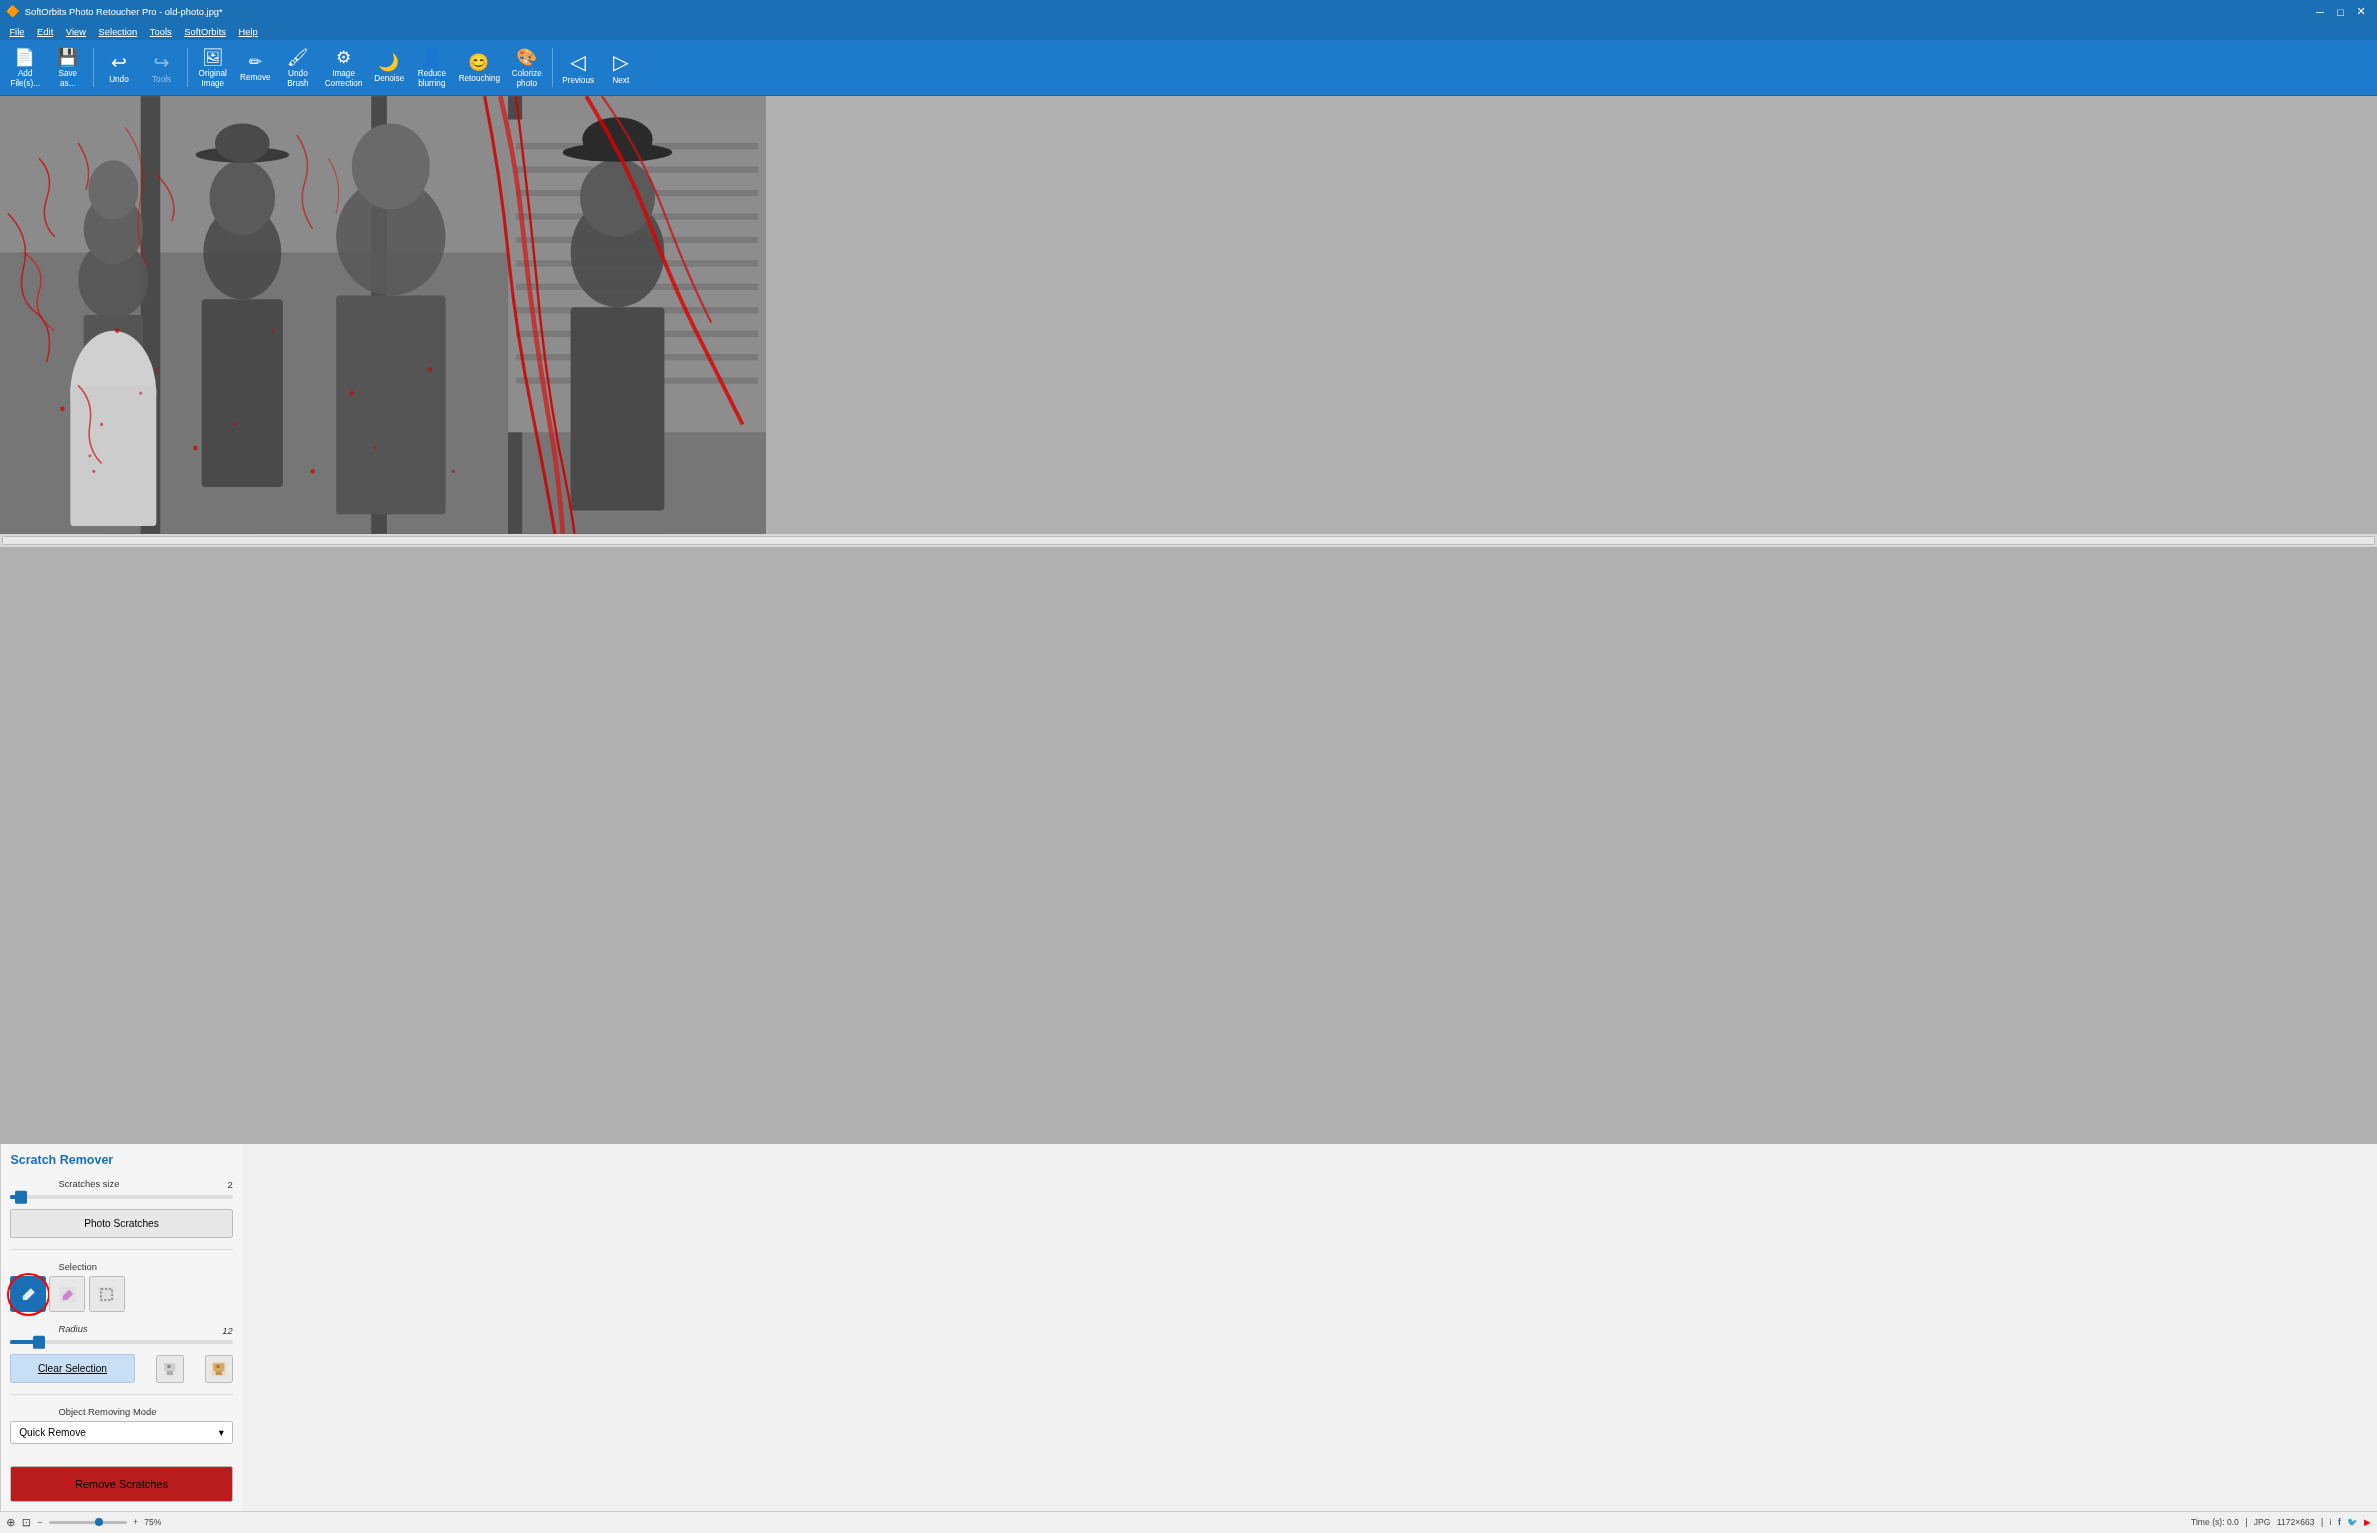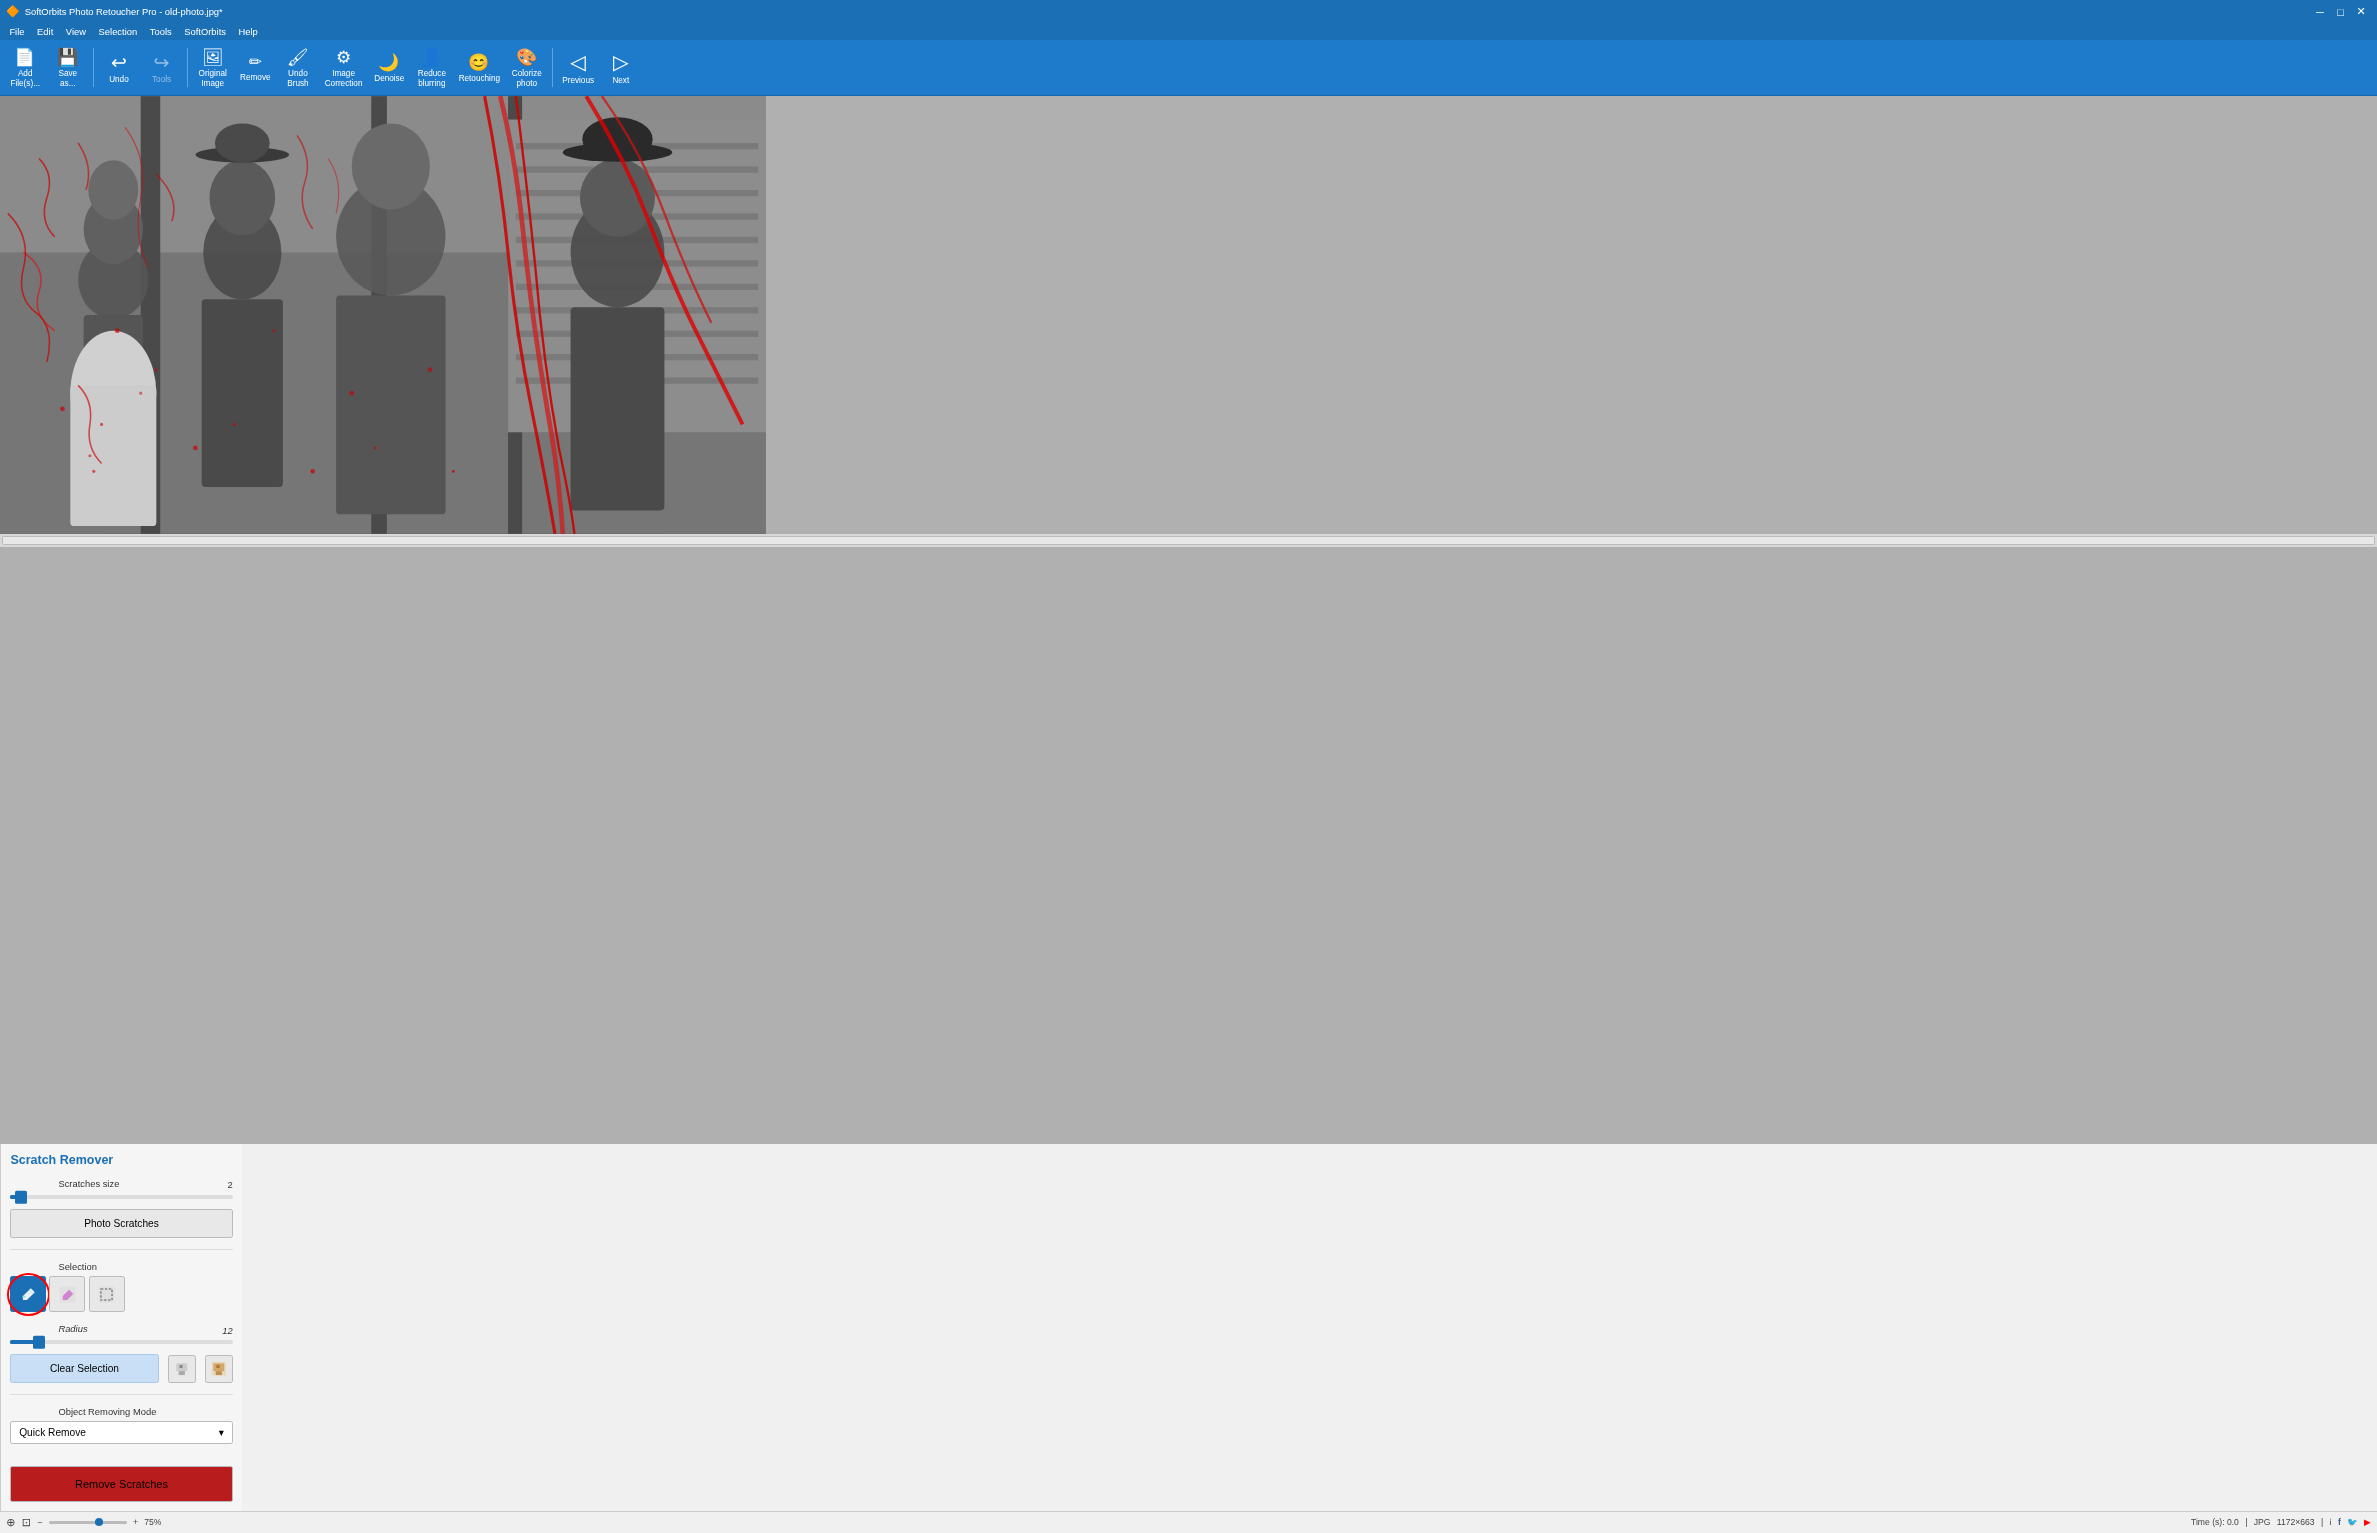--- a/index.html
+++ b/index.html
@@ -26,20 +26,21 @@
       color: white;
       height: 17px;
       display: flex;
       align-items: center;
       padding: 0 3.1px;
     }
     .menu-item {
       padding: 1.6px 6.3px;
       cursor: pointer;
       font-size: 9.4px;
+      text-decoration: underline;
     }
 
     
     .toolbar {
       background: #1e7bcc;
       height: 56px;
       display: flex;
       align-items: center;
       padding: 0 4.7px;
       gap: 1.6px;
@@ -184,22 +185,23 @@
       position: absolute;
       top: -4.7px; left: -4.7px; right: -4.7px; bottom: -4.7px;
       border: 2.3px solid red;
       border-radius: 50%;
       pointer-events: none;
     }
 
     
     .action-row {
       display: flex;
-      gap: 9px;
-      align-items: center;
+      gap: 21px;
+      align-items: center;
+      text-decoration: underline;
     }
     .action-btn-main {
       flex: 1;
       padding: 7.8px;
       background: #c8dff5;
       border: 0.8px solid #aac8e8;
       border-radius: 2.3px;
       cursor: pointer;
       font-size: 10.2px;
     }

